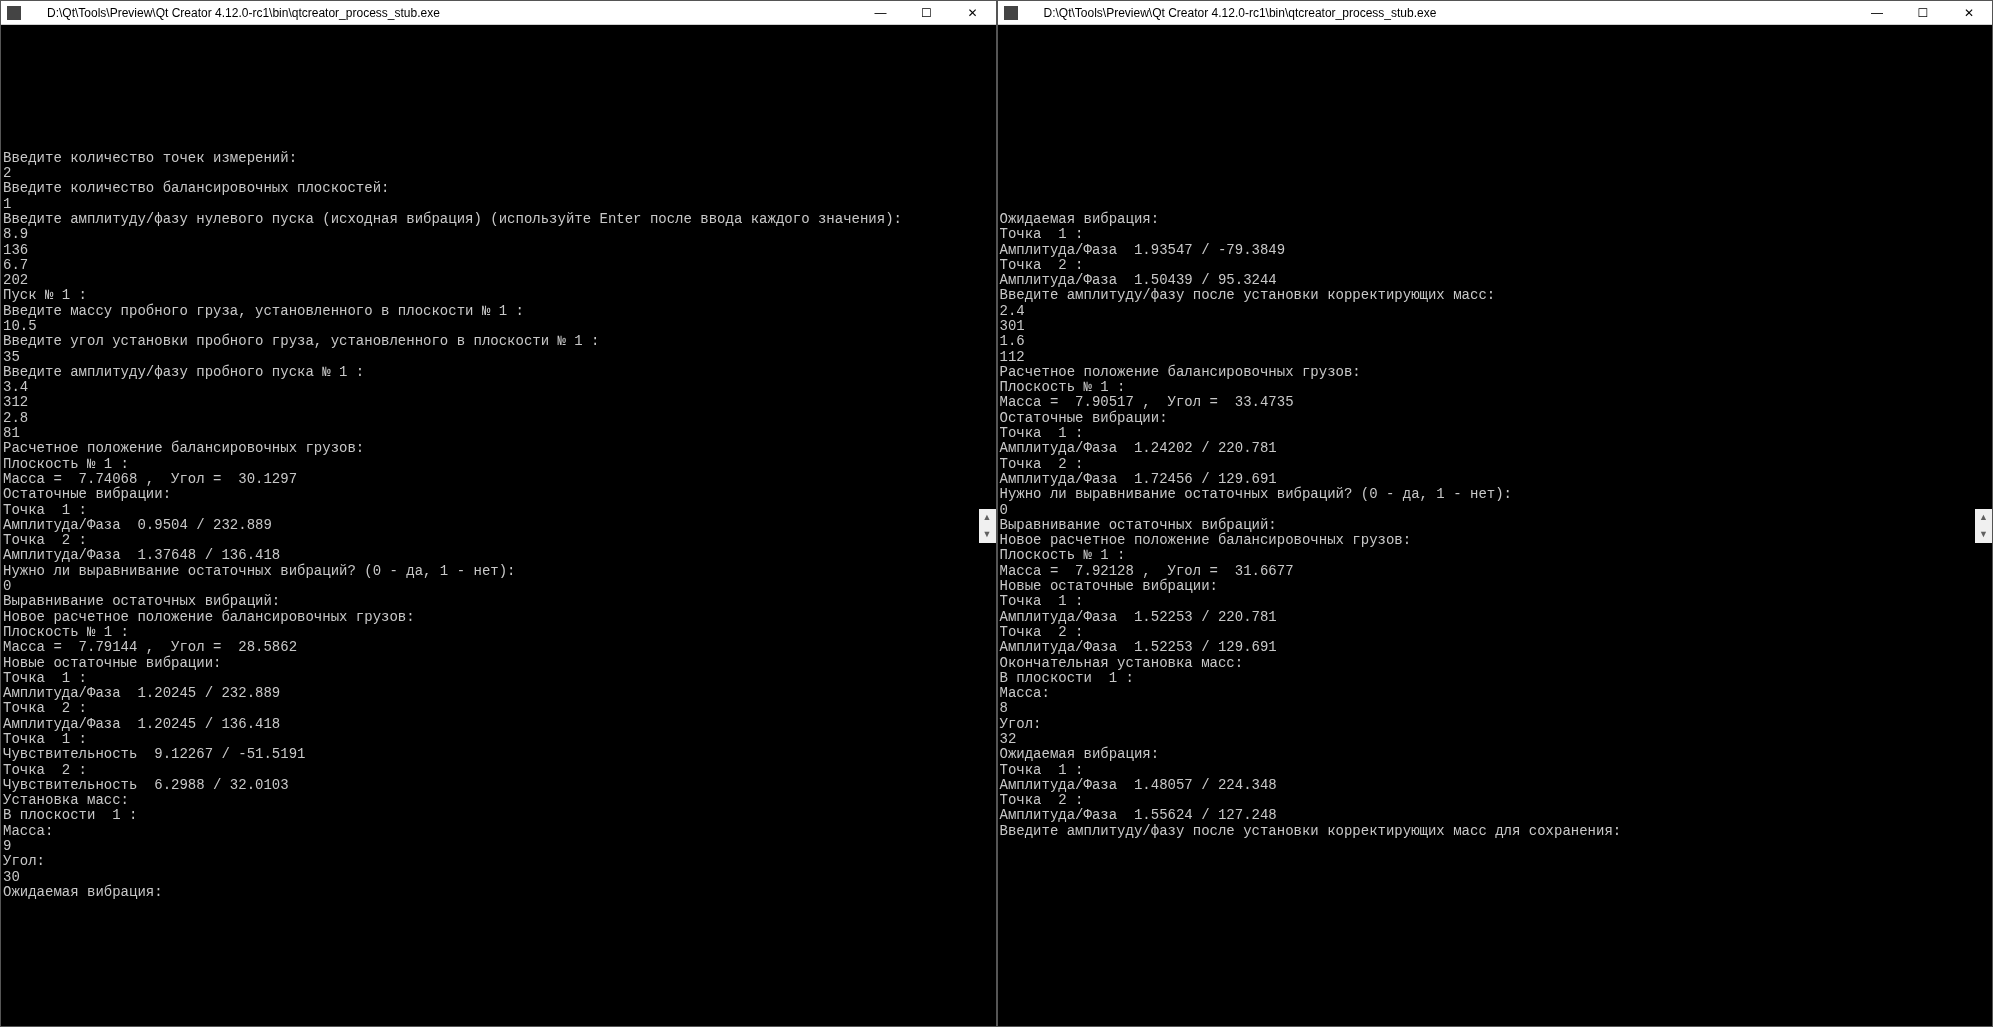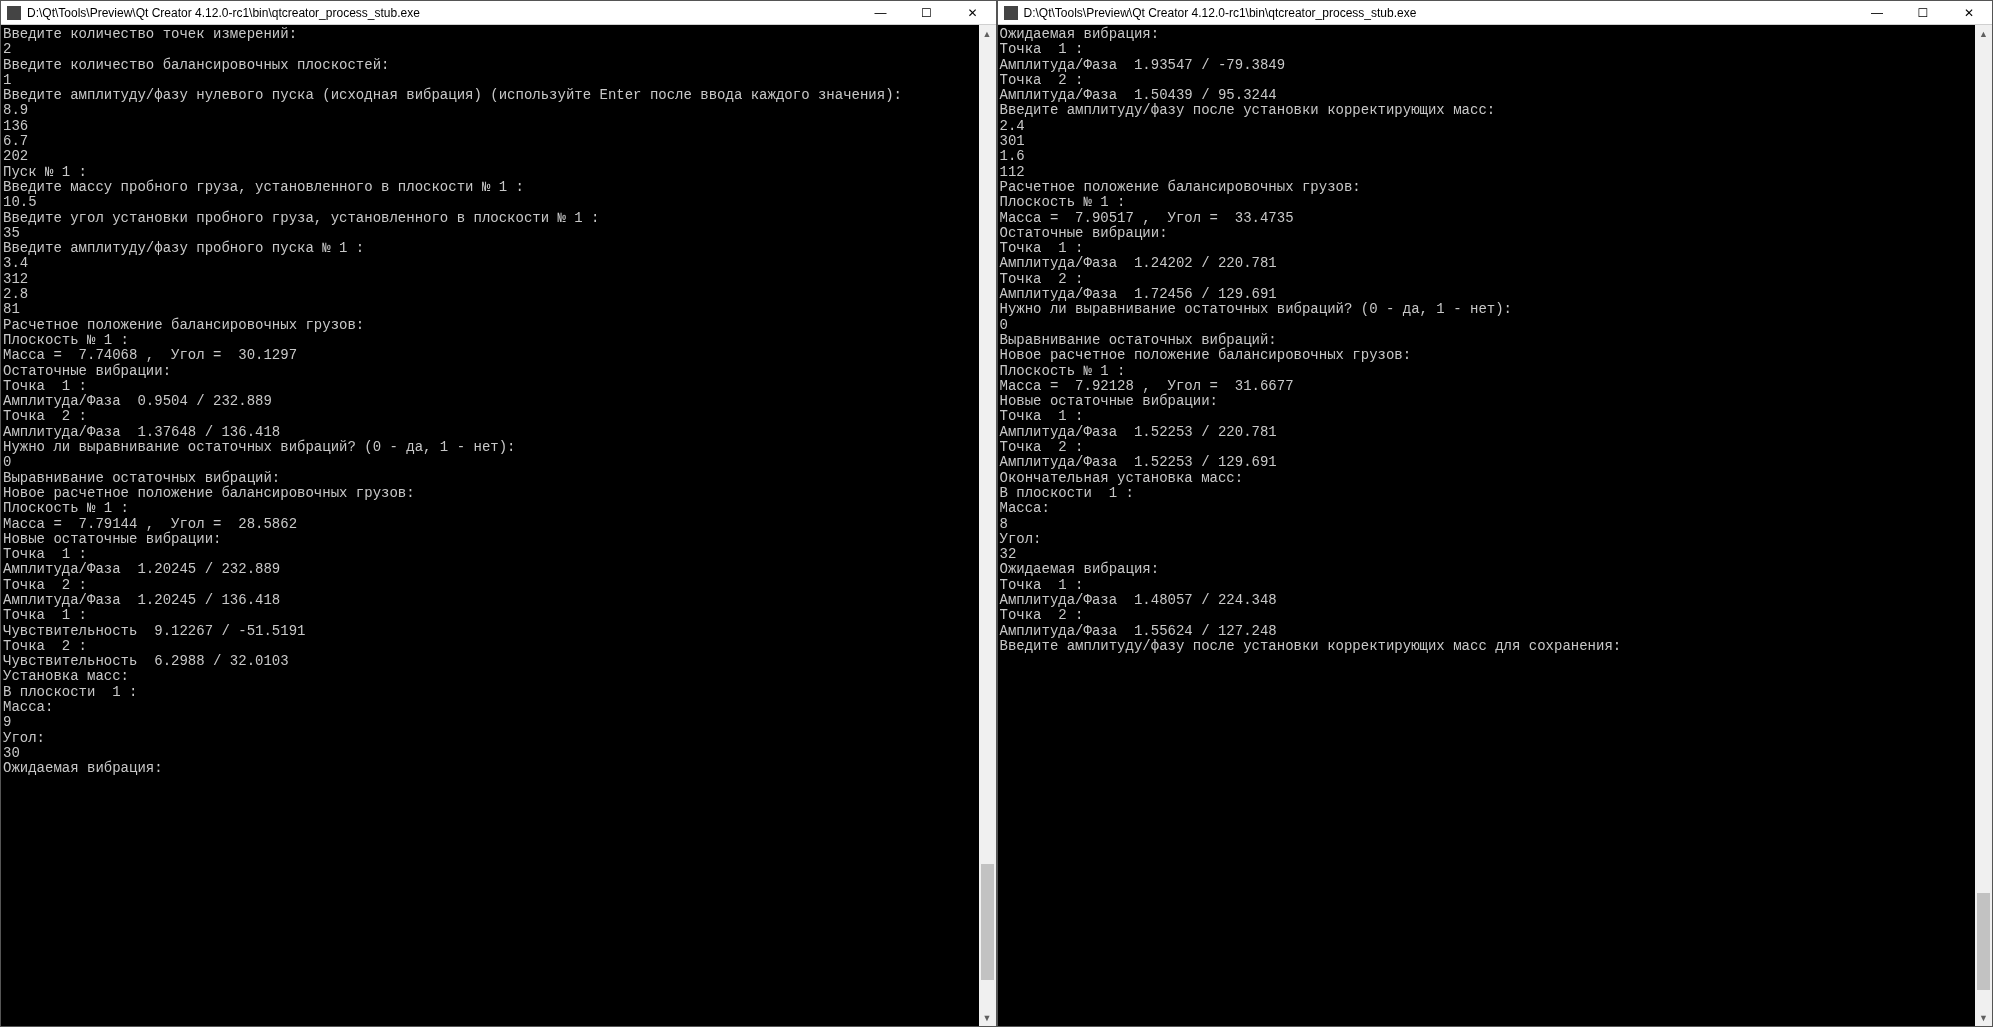--- a/index.html
+++ b/index.html
@@ -1,33 +1,33 @@
 <!DOCTYPE html>
 <html><head>
 <meta charset="utf-8">
 <style>
   * { margin: 0; padding: 0; box-sizing: border-box; }
   html, body { width: 1993px; height: 1027px; background: #333; font-family: "Segoe UI", Tahoma, sans-serif; }
   .desktop { display: flex; flex-direction: row; width: 100%; height: 100%; }
   .window { flex: 1; display: flex; flex-direction: column; background: #fff; border: 1px solid #555; position: relative; }
   .titlebar {
     height: 24px; background: #fff; color: #000; display: flex; align-items: center;
-    font-size: 12px; padding-left: 6px; border-bottom: 1px solid #d0d0d0;
+    font-size: 12px; padding-left: 6px; border-bottom: 1px solid #d0d0d0; gap: 20px;
   }
   .titlebar .app-icon {
     width: 14px; height: 14px; background: #444; margin-right: 6px; flex-shrink: 0;
     display: inline-block;
   }
   .titlebar .title-text { flex: 1; white-space: nowrap; overflow: hidden; text-overflow: ellipsis; }
   .titlebar .win-controls { display: flex; height: 100%; }
   .titlebar .win-btn {
     width: 46px; height: 100%; display: flex; align-items: center; justify-content: center;
     font-size: 12px; cursor: default; color: #000;
   }
-  .console-wrap { flex: 1; display: flex; background: #000; position: relative; overflow: hidden; }
+  .console-wrap { flex: 1; display: flex; background: #000; position: relative; overflow: hidden; align-items: center; }
   .console {
     flex: 1; background: #000; color: #c8c8c8;
     font-family: Consolas, "Courier New", monospace; font-size: 14px; line-height: 15.3px;
     white-space: pre; padding: 2px 0 2px 2px; overflow: hidden;
   }
   .scrollbar {
     width: 17px; background: #f0f0f0; display: flex; flex-direction: column; align-items: center;
   }
   .scrollbar .sb-btn {
     width: 17px; height: 17px; background: #f0f0f0; display: flex; align-items: center; justify-content: center;

